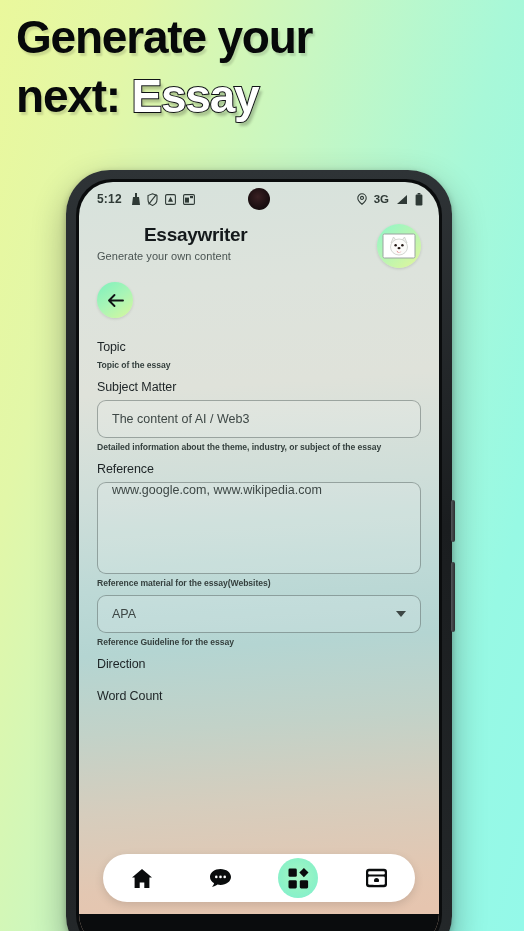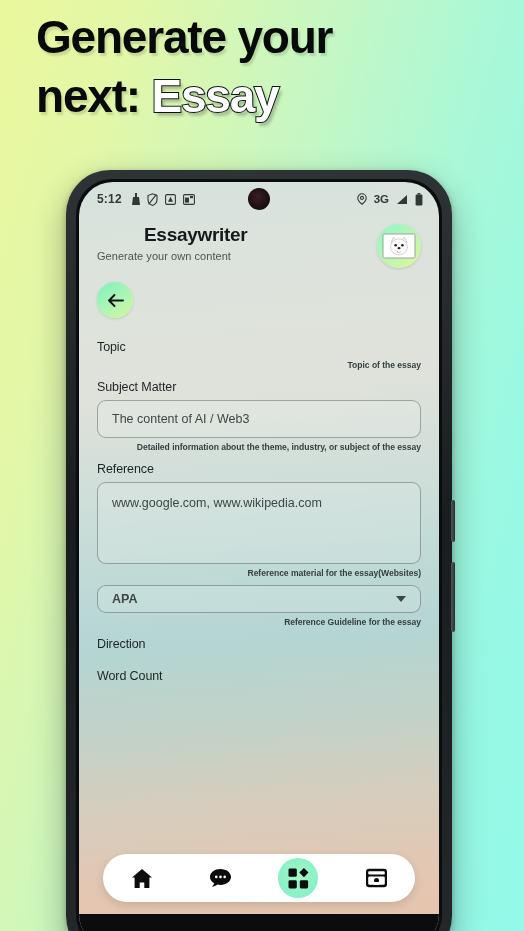--- a/index.html
+++ b/index.html
@@ -5,21 +5,21 @@
   * { margin:0; padding:0; box-sizing:border-box; }
   html,body { width:524px; height:931px; overflow:hidden; }
   body {
     font-family:"Liberation Sans", sans-serif;
     background:linear-gradient(105deg,#eaf89c 0%,#e2f7a8 18%,#c8f7c2 42%,#a8f8d8 66%,#97f9e4 85%,#94f9e9 100%);
     position:relative;
   }
 
   
   .headline {
-    position:absolute; left:36px; top:8px; width:460px;
+    position:absolute; left:16px; top:8px; width:460px;
     font-size:46px; line-height:1.28; font-weight:700;
     letter-spacing:-1.2px; color:#07090a;
   }
   .headline .ln { display:block; white-space:nowrap; }
   .hl-dark { color:#07090a; text-shadow:2px 3px 2px rgba(0,0,0,0.13); }
   .hl-white {
     color:#ffffff;
     -webkit-text-stroke:2px #111417;
     paint-order:stroke fill;
     text-shadow:3px 4px 3px rgba(0,0,0,0.22);
@@ -115,25 +115,25 @@
     width:100%;
     border:1px solid rgba(70,85,82,0.45);
     border-radius:9px;
     background:rgba(255,255,255,0.14);
     font-family:"Liberation Sans", sans-serif;
     font-size:12.5px; color:#3d4745;
     padding:0 14px;
     display:flex; align-items:center;
   }
   .f-field.single { height:38px; }
-  .f-field.area { height:82px; align-items:flex-start; padding-top:13px; }
-  .f-field.select { height:28px; justify-content:space-between;font-weight:bold; }
+  .f-field.area { height:92px; align-items:flex-start; }
+  .f-field.select { height:38px; justify-content:space-between; }
   .f-help {
     font-size:8.6px; font-weight:700; color:#35403e;
-    margin-top:4px; letter-spacing:-0.05px;text-align:right;
+    margin-top:4px; letter-spacing:-0.05px;
   }
   .chev {
     width:0; height:0;
     border-left:5px solid transparent;
     border-right:5px solid transparent;
     border-top:6px solid #3d4745;
   }
   .f-gap { height:7px; }
 
   

